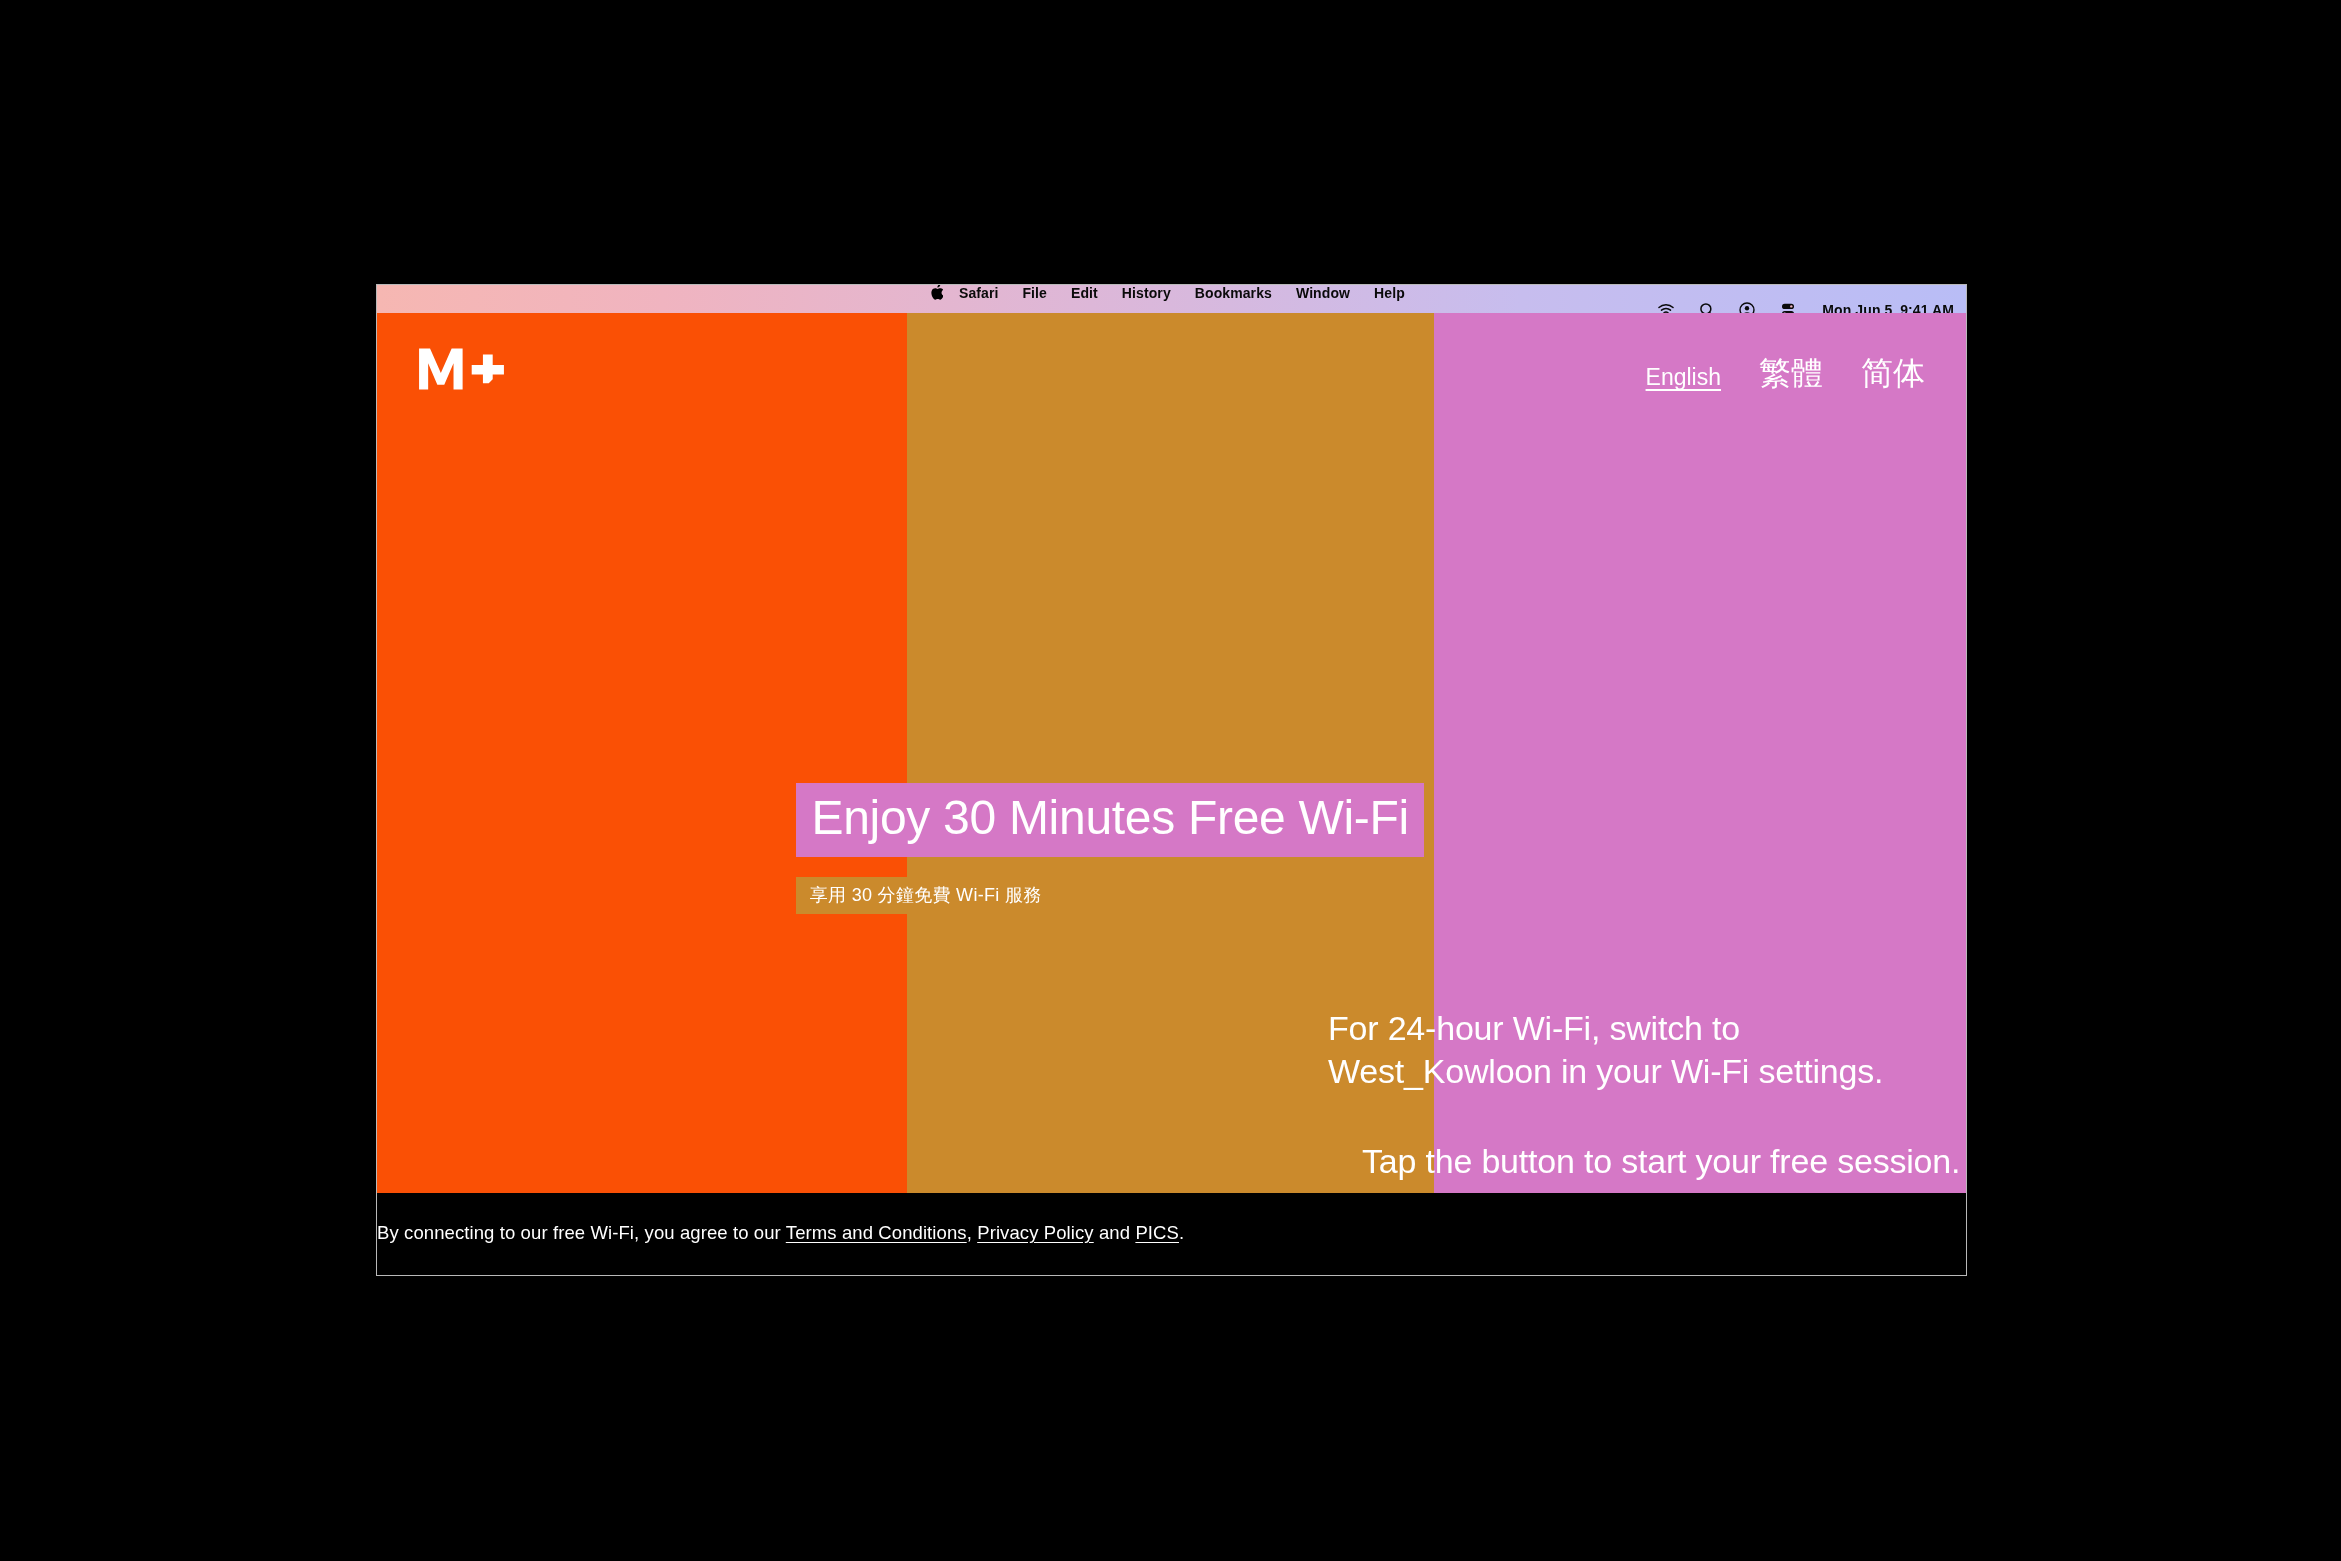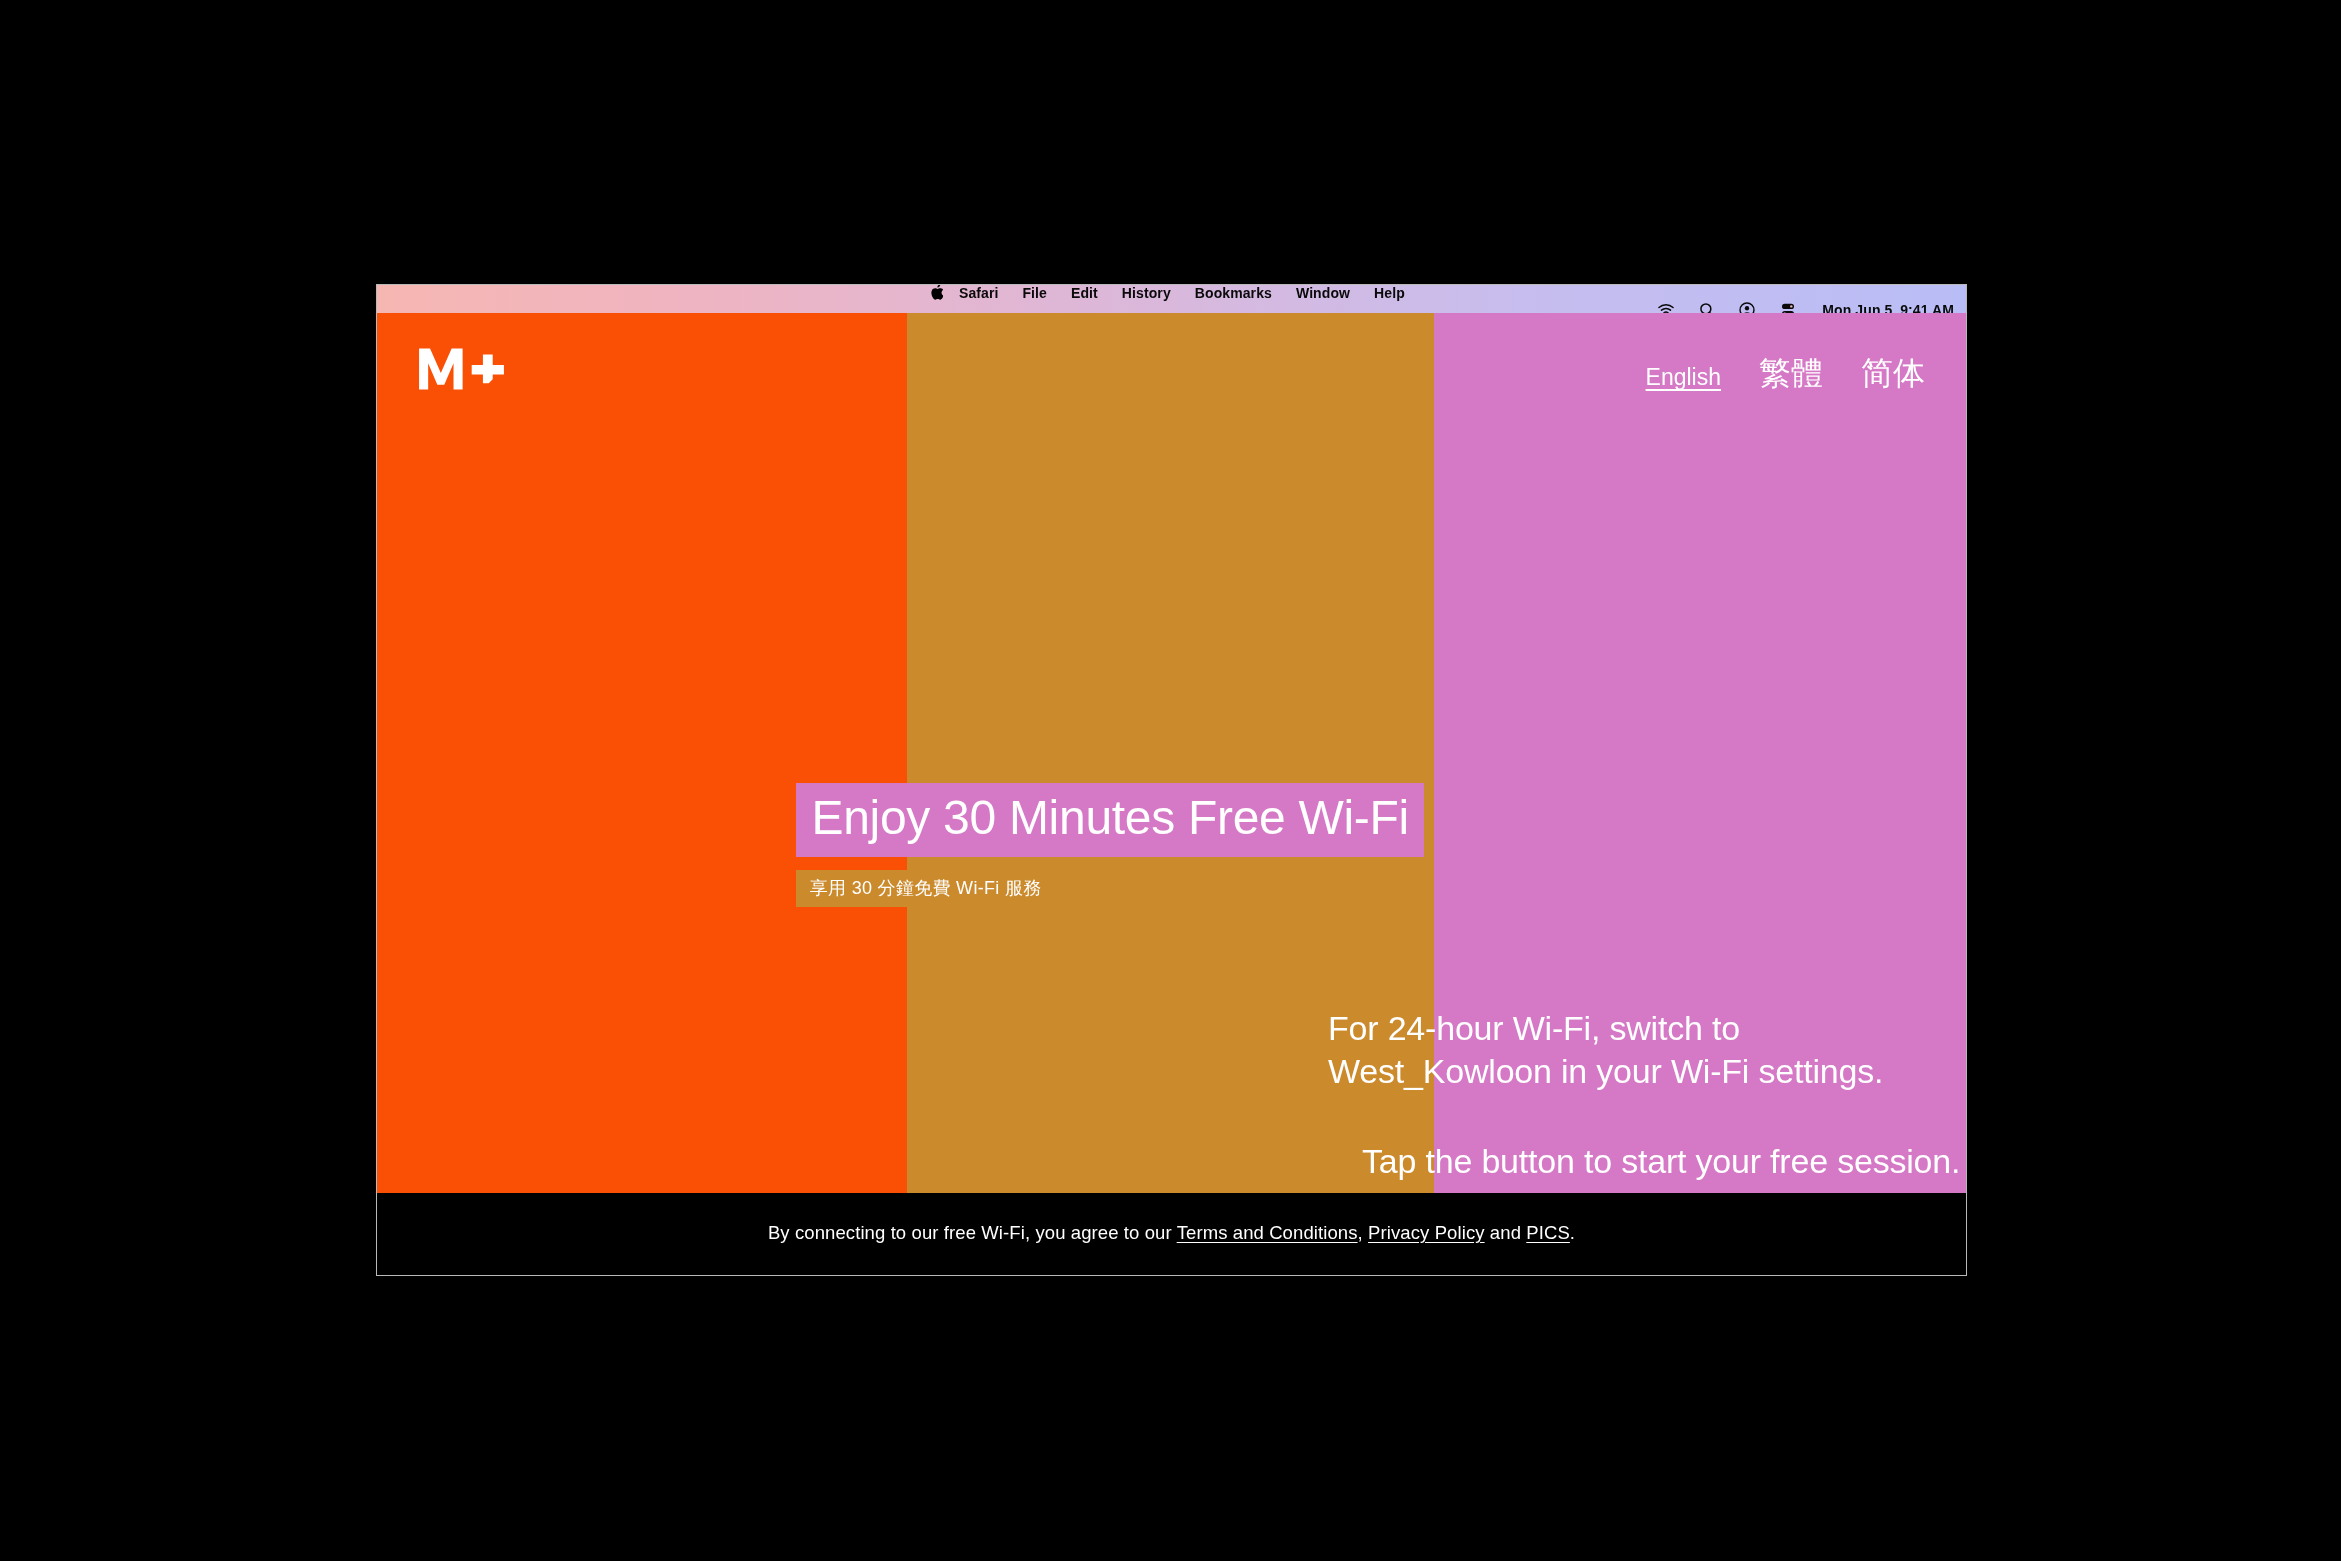--- a/index.html
+++ b/index.html
@@ -166,21 +166,21 @@
     display: inline-block;
     background: #D578C6;
     color: #ffffff;
     font-size: 48px;
     line-height: 1.26;
     padding: 5.2px 15.5px 8.6px 15.5px;
     white-space: nowrap;
     letter-spacing: -0.3px;
   }
   #headline-zh-wrap {
-    margin-top: 13px;
+    margin-top: 20px;
   }
   #headline-zh {
     display: inline-block;
     background: #CB8A2C;
     color: #ffffff;
     font-size: 18px;
     line-height: 1.25;
     padding: 6.9px 13.8px 7.7px 13.8px;
     white-space: nowrap;
     letter-spacing: 0.3px;
@@ -206,21 +206,20 @@
   }
 
   
   #footer {
     position: absolute;
     left: 0; right: 0; bottom: 0;
     height: 81px;
     background: #000000;
     display: flex;
     align-items: center;
-    justify-content: center;
     z-index: 7;
   }
   #footer-text {
     color: #ffffff;
     font-size: 18.5px;
     letter-spacing: 0.1px;
     white-space: nowrap;
   }
   #footer-text a {
     color: #ffffff;

